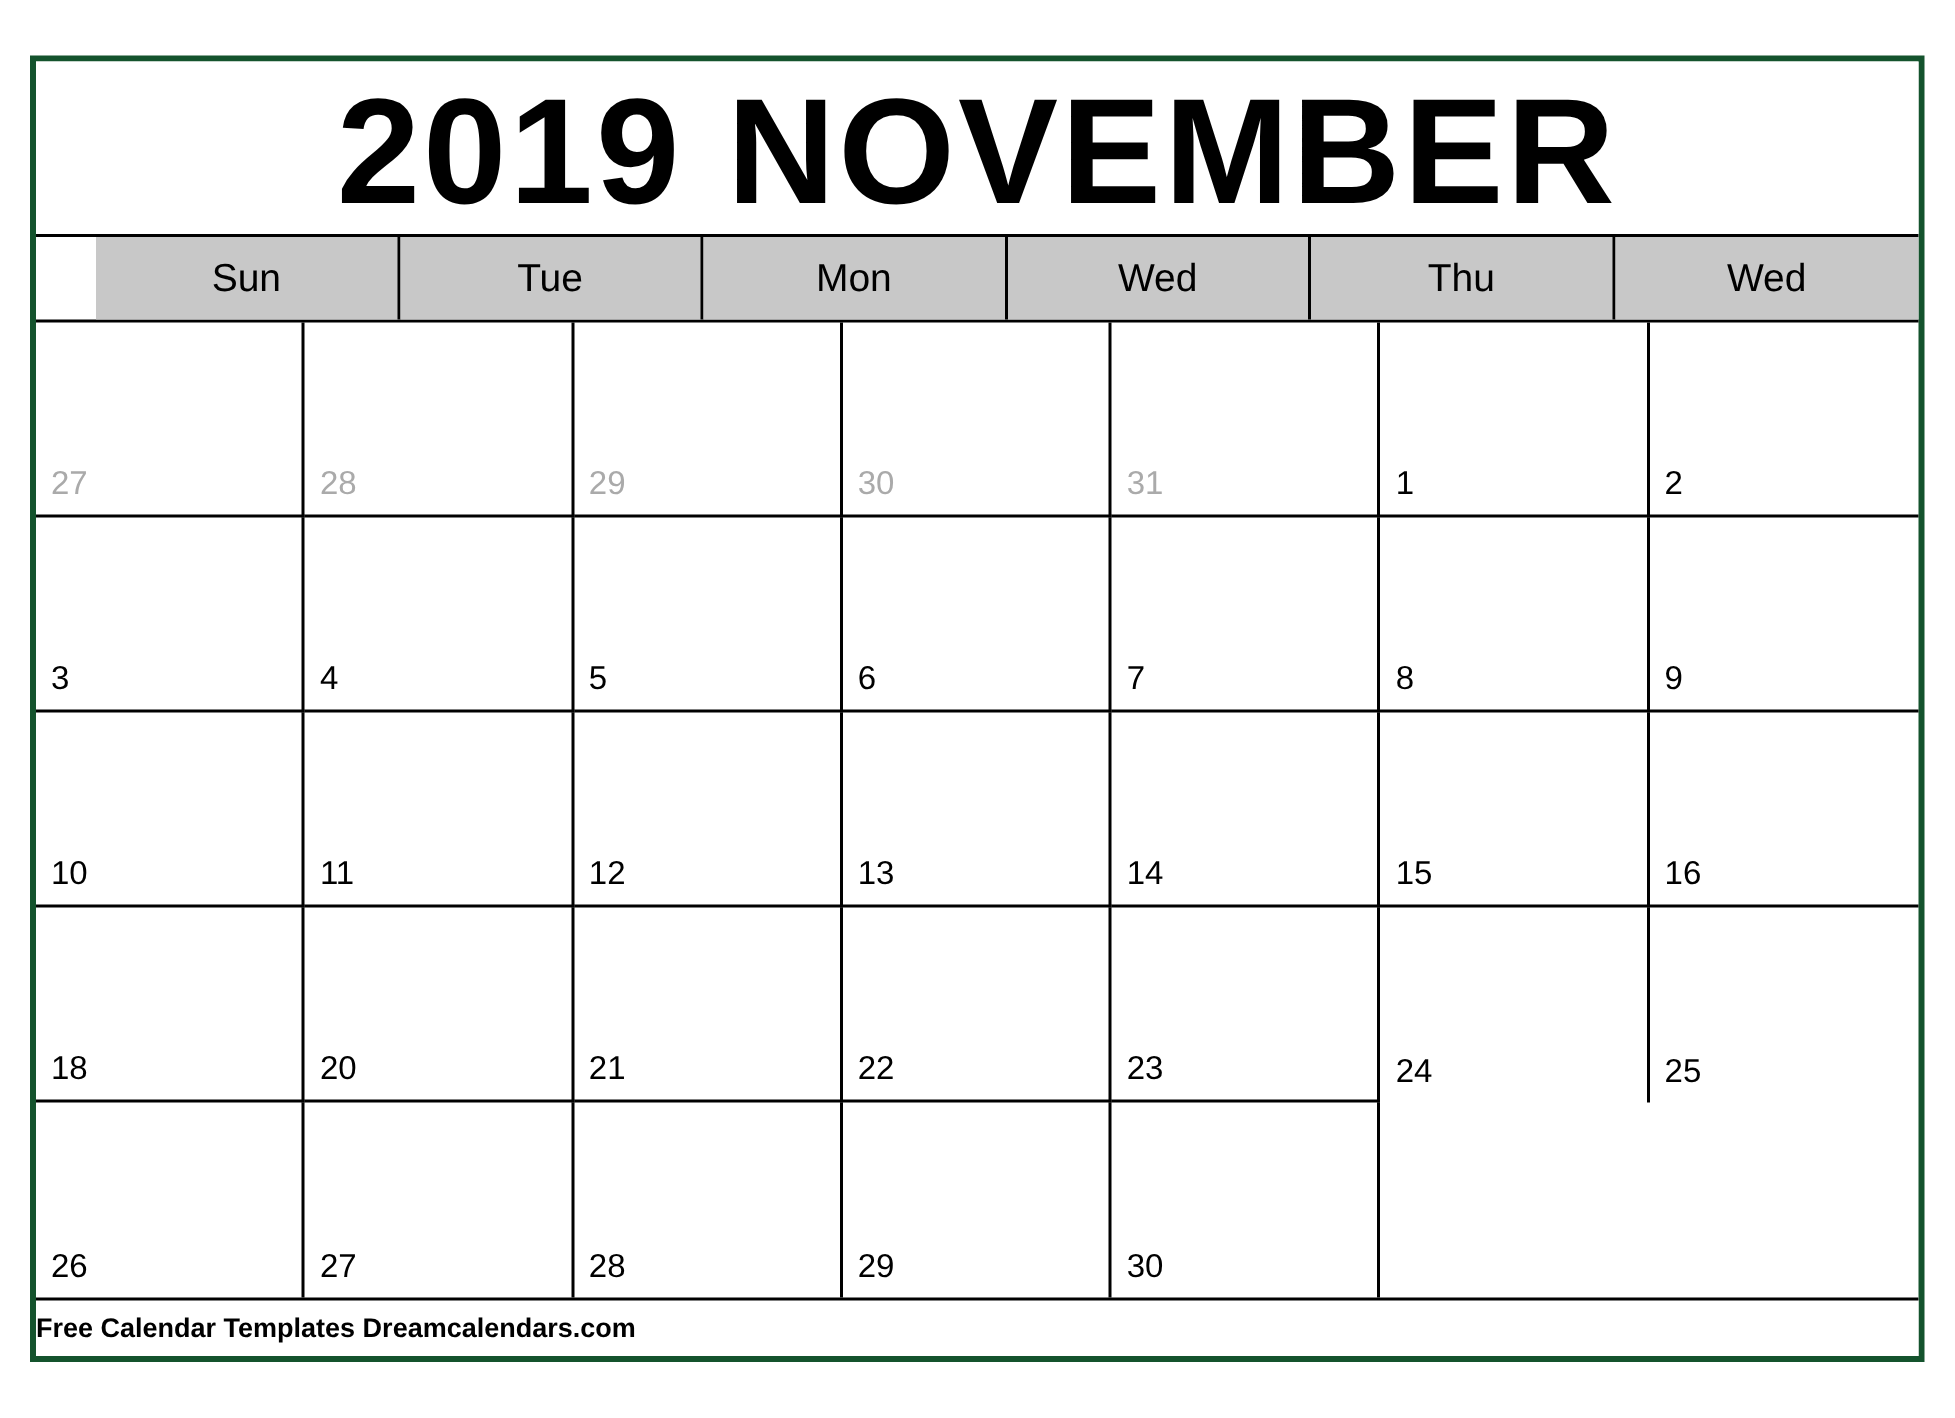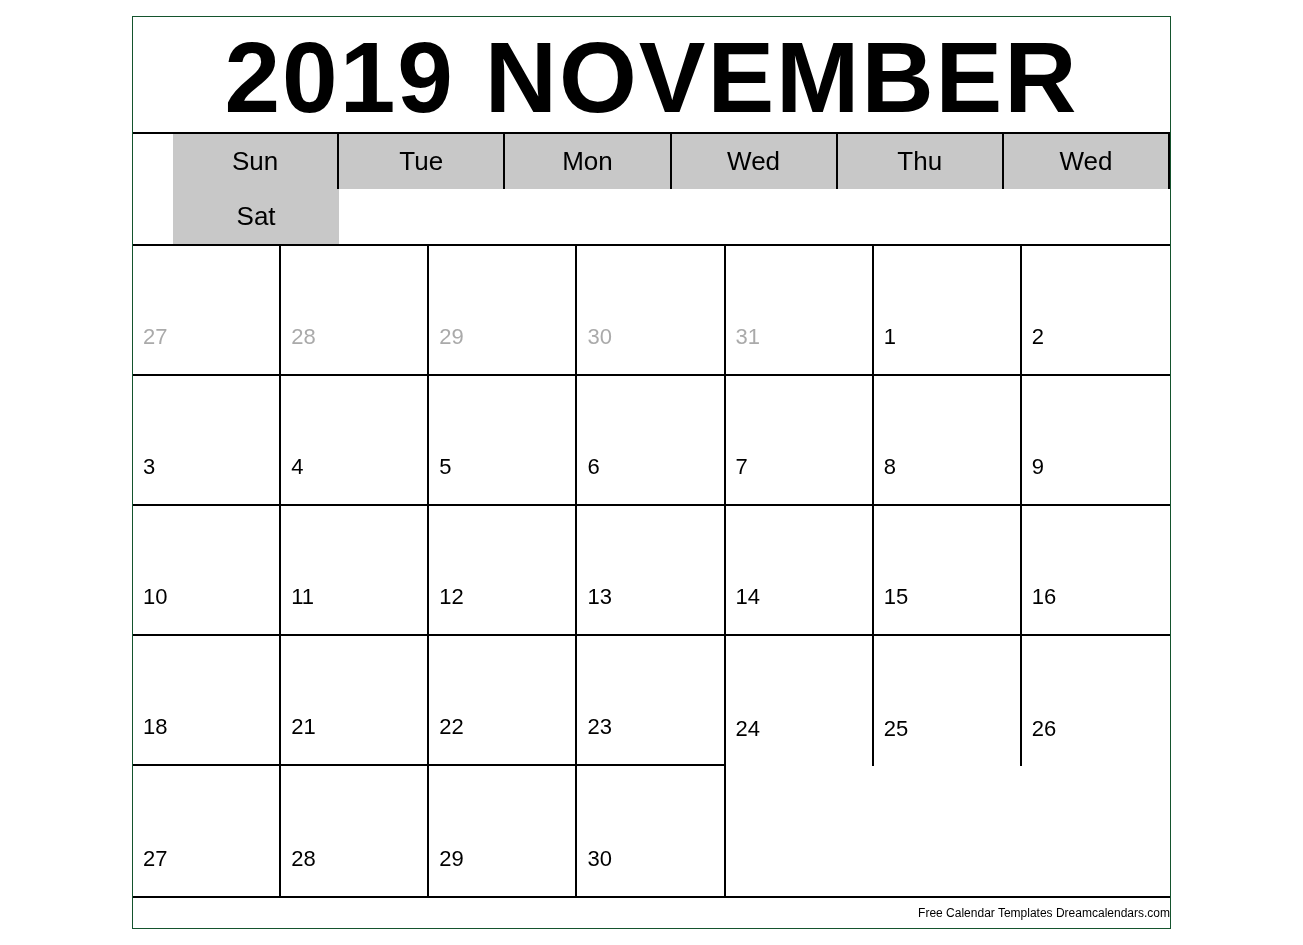--- a/index.html
+++ b/index.html
@@ -11,22 +11,22 @@
     body {
       background: #fff;
       display: flex;
       justify-content: center;
       align-items: center;
       min-height: 100vh;
       font-family: Arial, sans-serif;
     }
 
     .calendar-container {
-      width: 1039px;
-      border: 1px solid #14532d;
+      width: 1263px;
+      border: 4px solid #14532d;
       background: #fff;
     }
 
     .calendar-header {
       background: #fff;
       text-align: center;
       padding: 10px 0 5px 0;
       border-bottom: 2px solid #000;
     }
 
@@ -62,21 +62,21 @@
 
     .calendar-grid {
       display: grid;
       grid-template-columns: repeat(7, 1fr);
     }
 
     .calendar-cell {
       border-right: 2px solid #000;
       border-bottom: 2px solid #000;
       min-height: 130px;
-      padding: 24px 10px;
+      padding: 8px 10px;
       display: flex;
       flex-direction: column;
       justify-content: flex-end;
       align-items: flex-start;
       position: relative;
     }
 
     .calendar-cell:nth-child(7n) {
       border-right: none;
     }
@@ -93,45 +93,44 @@
       align-self: flex-start;
       margin-top: auto;
     }
 
     .date-number.prev-month {
       color: #aaa;
     }
 
     .calendar-footer {
       border-top: 2px solid #000;
-      text-align: right;
+      text-align: left;
       padding: 8px 0;
-      font-size: 12px;
-      font-weight: normal;
+      font-size: 18px;
+      font-weight: bold;
       color: #000;
       background: #fff;
     }
   </style>
 </head>
 <body>
 
 <div class="calendar-container">
   <div class="calendar-header">
     <div class="calendar-title">2019 NOVEMBER</div>
   </div>
 
   <div class="days-header">
 
   <div class="day-header-cell">Sun</div>
       <div class="day-header-cell">Tue</div>
       <div class="day-header-cell">Mon</div>
       <div class="day-header-cell">Wed</div>
       <div class="day-header-cell">Thu</div>
       <div class="day-header-cell">Wed</div>
-      <div class="day-header-cell">Sat</div>
     </div>
 
   <div class="calendar-grid">
 
   <div class="calendar-cell">
         <span class="date-number prev-month">27</span>
       </div>
       <div class="calendar-cell">
         <span class="date-number prev-month">28</span>
       </div>
@@ -189,20 +188,23 @@
       <div class="calendar-cell">
         <span class="date-number">15</span>
       </div>
       <div class="calendar-cell">
         <span class="date-number">16</span>
       </div>
       <div class="calendar-cell">
         <span class="date-number">18</span>
       </div>
       <div class="calendar-cell">
+        <span class="date-number">20</span>
+      </div>
+      <div class="calendar-cell">
         <span class="date-number">21</span>
       </div>
       <div class="calendar-cell">
         <span class="date-number">22</span>
       </div>
       <div class="calendar-cell">
         <span class="date-number">23</span>
       </div>
       <div class="calendar-cell">
         <span class="date-number">24</span>

